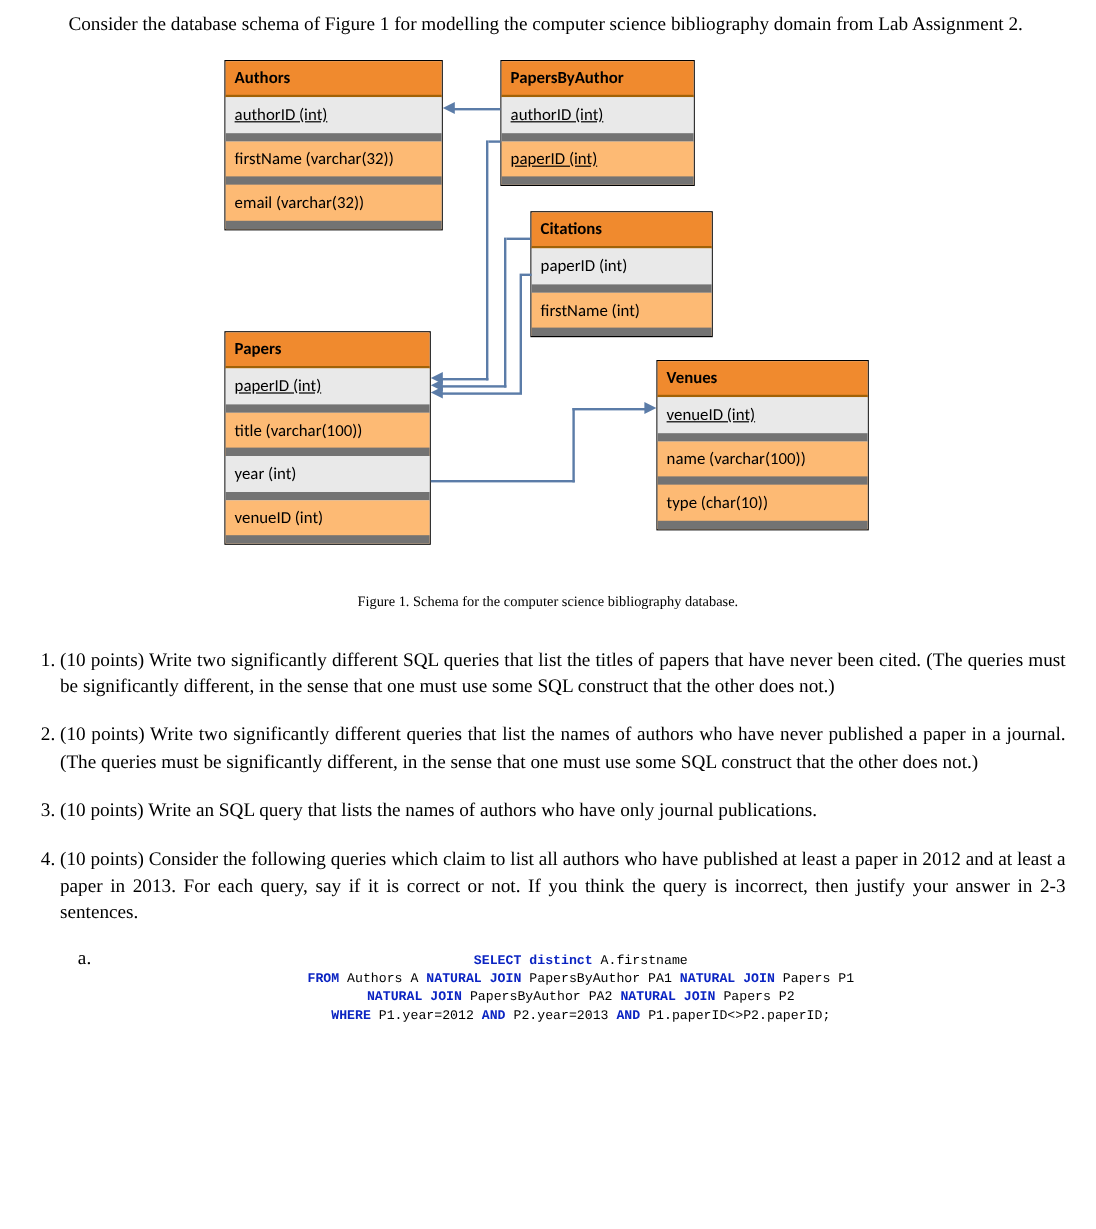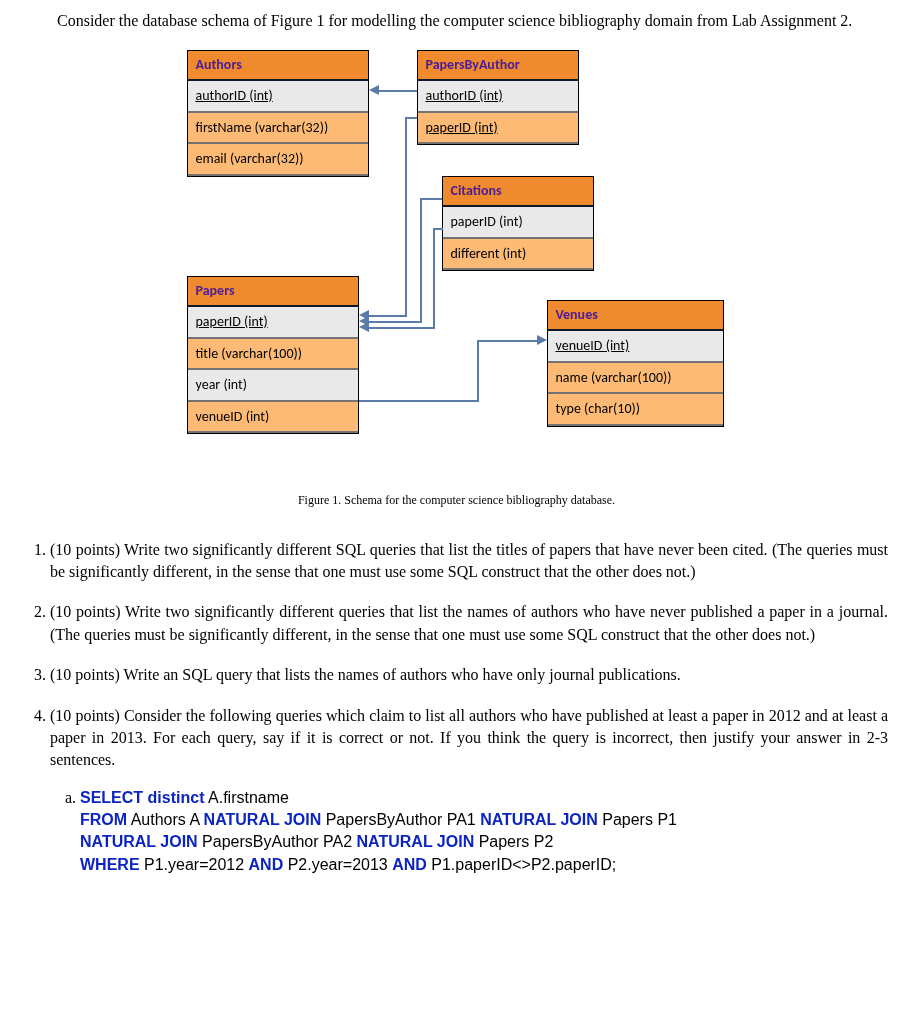--- a/index.html
+++ b/index.html
@@ -30,28 +30,28 @@
     font-size: 14px;
     text-align: left;
   }
   .tbl {
     position: absolute;
     border: 1px solid #000;
     background: #fff;
   }
   .tbl-head {
     background: #f08a2e;
-    color: #4c1d95;
+    color: #000000;
     font-weight: 600;
     padding: 4px 8px;
-    border-bottom: 2px solid #0f172a;
+    border-bottom: 2px solid #a16207;
   }
   .tbl-row {
     padding: 5px 8px;
-    border-bottom: 2px solid #737373;
+    border-bottom: 7px solid #737373;
     background: #e9e9e9;
     position: relative;
   }
   .tbl-row.alt {
     background: #fdba74;
   }
   .tbl-row .txt {
     display: inline-block;
   }
   .tbl-row.fk .txt { text-decoration: underline; }
@@ -83,25 +83,25 @@
   }
   ol.sub {
     list-style-type: lower-alpha;
     padding-left: 30px;
     margin-top: 15px;
   }
   ol.sub > li {
     margin-bottom: 8px;
   }
   .code {
-    font-family: Liberation Sans, sans-serif;
-    font-size: 16px;
+    font-family: Liberation Mono, monospace;
+    font-size: 11px;
     white-space: pre;
     line-height: 1.4;
-    text-align: left;
+    text-align: center;
   }
   .kw { color: #0b24c2; font-weight: bold; }
 </style>
 </head>
 <body>
 
 <p class="intro">Consider the database schema of Figure 1 for modelling the computer science bibliography domain from Lab Assignment 2.</p>
 
 <div class="figure-wrap">
   <div class="schema-diagram">
@@ -118,21 +118,21 @@
     <div class="tbl" style="left:230px; top:0; width:160px;">
       <div class="tbl-head">PapersByAuthor</div>
       <div class="tbl-row fk"><span class="txt">authorID (int)</span></div>
       <div class="tbl-row alt fk"><span class="txt">paperID (int)</span></div>
     </div>
 
     
     <div class="tbl" style="left:255px; top:126px; width:150px;">
       <div class="tbl-head">Citations</div>
       <div class="tbl-row"><span class="txt">paperID (int)</span></div>
-      <div class="tbl-row alt"><span class="txt">different (int)</span></div>
+      <div class="tbl-row alt"><span class="txt">firstName (int)</span></div>
     </div>
 
     
     <div class="tbl" style="left:0; top:226px; width:170px;">
       <div class="tbl-head">Papers</div>
       <div class="tbl-row fk"><span class="txt">paperID (int)</span></div>
       <div class="tbl-row alt"><span class="txt">title (varchar(100))</span></div>
       <div class="tbl-row"><span class="txt">year (int)</span></div>
       <div class="tbl-row alt"><span class="txt">venueID (int)</span></div>
     </div>

